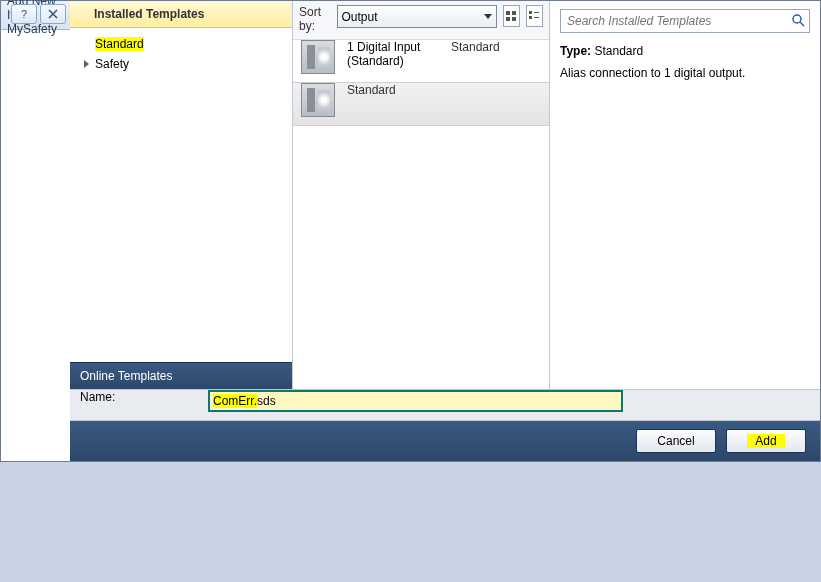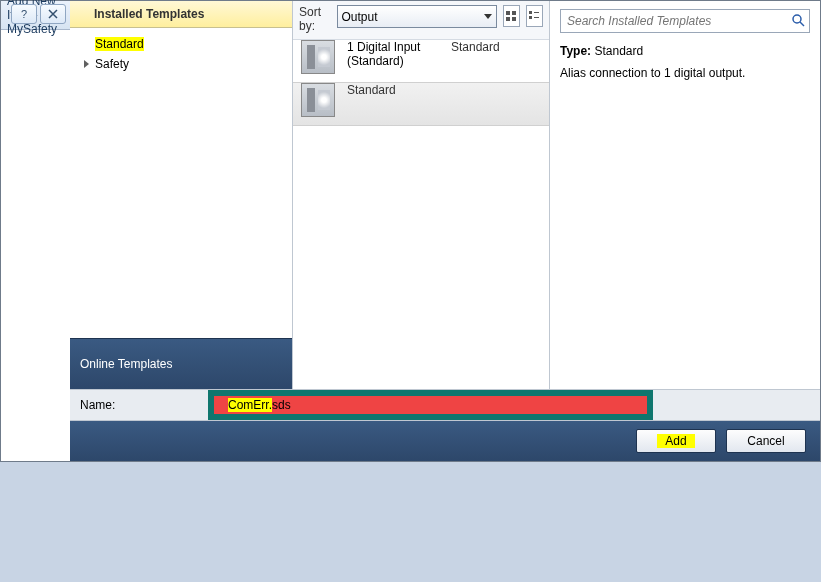--- a/index.html
+++ b/index.html
@@ -10,21 +10,21 @@
 .tb-btn{width:24px;height:18px;border:1px solid #8fa6c2;border-radius:3px;background:linear-gradient(#f7fbff,#dde9f7);display:flex;align-items:center;justify-content:center;font-size:11px;color:#33506f;cursor:default}
 .body{flex:1;display:flex;flex-direction:column;min-height:0}
 .top{flex:1;display:flex;min-height:0;border-bottom:1px solid #bfc7d1}
 .sidebar{width:222px;display:flex;flex-direction:column;border-right:1px solid #bfc7d1}
 .side-hdr{height:26px;background:linear-gradient(#fff8d6,#ffef9e);border-bottom:1px solid #c8c090;padding:0 24px;display:flex;align-items:center;font-weight:bold;color:#333}
 .side-tree{flex:1;padding:6px 0;background:#fff}
 .tree-item{display:flex;align-items:center;height:20px;padding-left:28px;cursor:default}
 .tri{display:inline-block;width:0;height:0;margin-left:-14px;margin-right:6px;border-top:4px solid transparent;border-bottom:4px solid transparent;border-left:5px solid #606060;visibility:hidden}
 .tree-item.has-child .tri{visibility:visible}
 .hl{background:#ffff00}
-.side-footer{height:26px;background:linear-gradient(#3a5a82,#2d476a);color:#fff;padding:12px 10px;display:flex;align-items:center;border-top:1px solid #1e3350}
+.side-footer{height:26px;background:linear-gradient(#3a5a82,#2d476a);color:#fff;padding:0 10px;display:flex;align-items:center;border-top:1px solid #1e3350}
 .center{flex:1;display:flex;flex-direction:column;border-right:1px solid #bfc7d1;min-width:0}
 .toolbar{height:30px;display:flex;align-items:flex-start;gap:6px;padding:4px 6px;border-bottom:1px solid #d5dbe3;background:#f5f7fa}
 .sort-lbl{color:#333}
 .sort-select{flex:0 0 150px;height:21px;border:1px solid #7a8a9e;background:linear-gradient(#fff,#e8edf4);padding:0 4px;display:flex;align-items:center;justify-content:space-between;cursor:default}
 .sort-select .arrow{width:0;height:0;border-left:4px solid transparent;border-right:4px solid transparent;border-top:5px solid #333}
 .view-btn{width:20px;height:20px;border:1px solid #9aa7b8;background:#fff;display:flex;align-items:center;justify-content:center;cursor:default}
 .view-btn svg{display:block}
 .list{flex:1;overflow:auto;background:#fff}
 .row{height:42px;display:flex;padding:0 8px;cursor:default}
 .row.sel{background:linear-gradient(#f1f1f1,#e4e4e4);border-top:1px solid #d0d0d0;border-bottom:1px solid #d0d0d0}
@@ -32,23 +32,23 @@
 .thumb:before{content:"";position:absolute;left:5px;top:4px;width:8px;height:24px;background:#8a8f97}
 .thumb:after{content:"";position:absolute;right:4px;top:6px;width:12px;height:20px;background:radial-gradient(circle,#fff 20%,#c5cad2 70%)}
 .row-name{flex:1}
 .row-kind{width:90px;color:#333}
 .right{width:250px;padding:8px 10px;display:flex;flex-direction:column;background:#fff}
 .searchbox{height:22px;border:1px solid #9aa7b8;display:flex;align-items:center;padding:0 4px;margin-bottom:10px}
 .searchbox input{flex:1;border:none;outline:none;font:inherit;font-style:italic;color:#701a75;background:transparent}
 .mag{color:#2a5caa;font-size:14px}
 .detail-row{margin-bottom:6px;line-height:16px}
 .detail-lbl{font-weight:bold;display:inline-block}
-.name-row{height:30px;display:flex;align-items:center;padding:0 10px;background:#e8ecf1;border-bottom:1px solid #bfc7d1}
+.name-row{height:30px;display:flex;padding:0 10px;background:#e8ecf1;border-bottom:1px solid #bfc7d1}
 .name-lbl{width:128px}
-.name-field{flex:0 0 405px;height:18px;border:6px solid #0f766e;background:#ef4444;padding:0 14px;display:flex;align-items:center}
+.name-field{flex:0 0 405px;height:18px;border:2px solid #0f766e;background:#fef9c3;padding:0 3px;display:flex;align-items:center}
 .footer{height:40px;background:linear-gradient(#3a5a82,#2d476a);display:flex;align-items:center;justify-content:flex-end;padding:0 14px;gap:10px}
 .btn{min-width:78px;height:22px;border:1px solid #1e3350;background:linear-gradient(#fdfdfd,#e2e7ef);display:flex;align-items:center;justify-content:center;cursor:default;border-radius:2px}
 .btn .lbl{padding:0 8px}
 .btn.primary .lbl{background:#ffff00}
 </style>
 </head>
 <body>
 
 <div class="window">
 
@@ -140,21 +140,21 @@
 
     <div class="name-row">
       <span class="name-lbl">Name:</span>
       <div class="name-field">
         <span class="hl">ComErr.</span>
           <span>sds</span>
       </div>
     </div>
 
     <div class="footer">
+      <div class="btn">
+        <span class="lbl">Cancel</span>
+      </div>
       <div class="btn primary">
         <span class="lbl">Add</span>
-      </div>
-      <div class="btn">
-        <span class="lbl">Cancel</span>
       </div>
     </div>
   </div>
 </div>
 
 </body></html>

